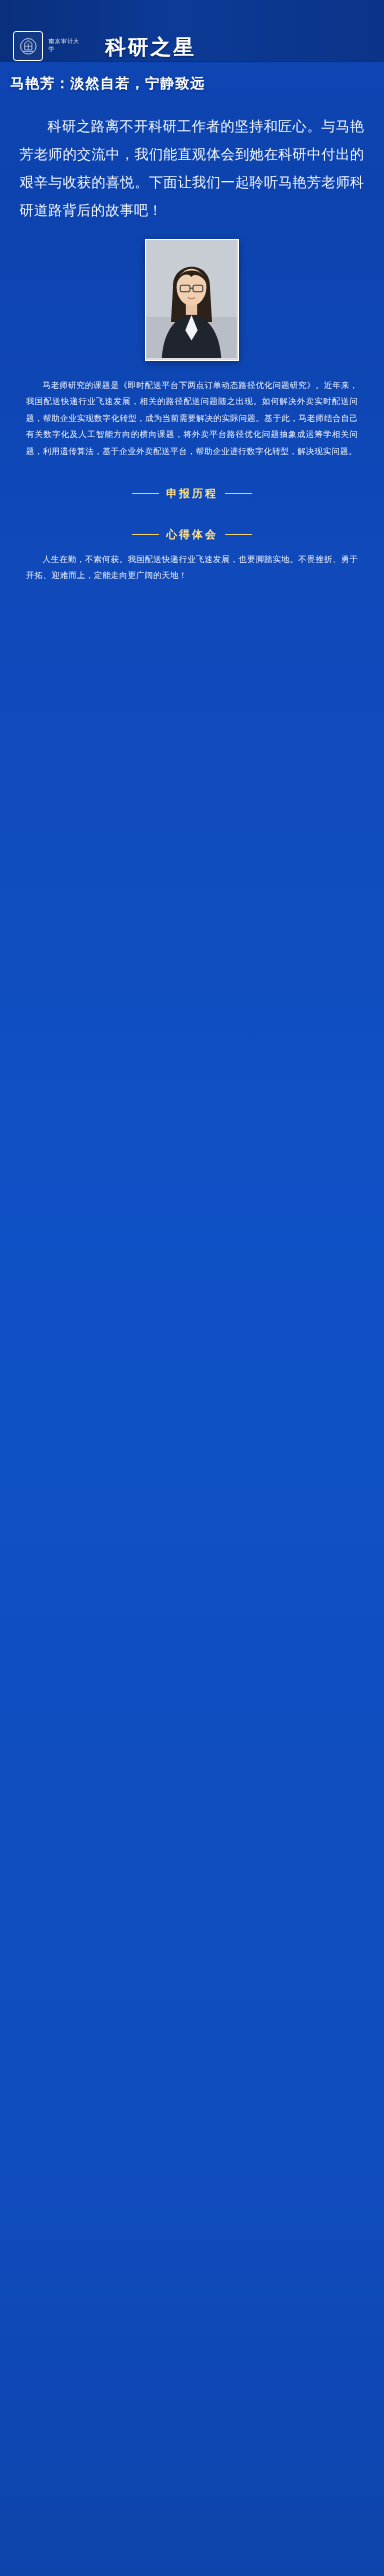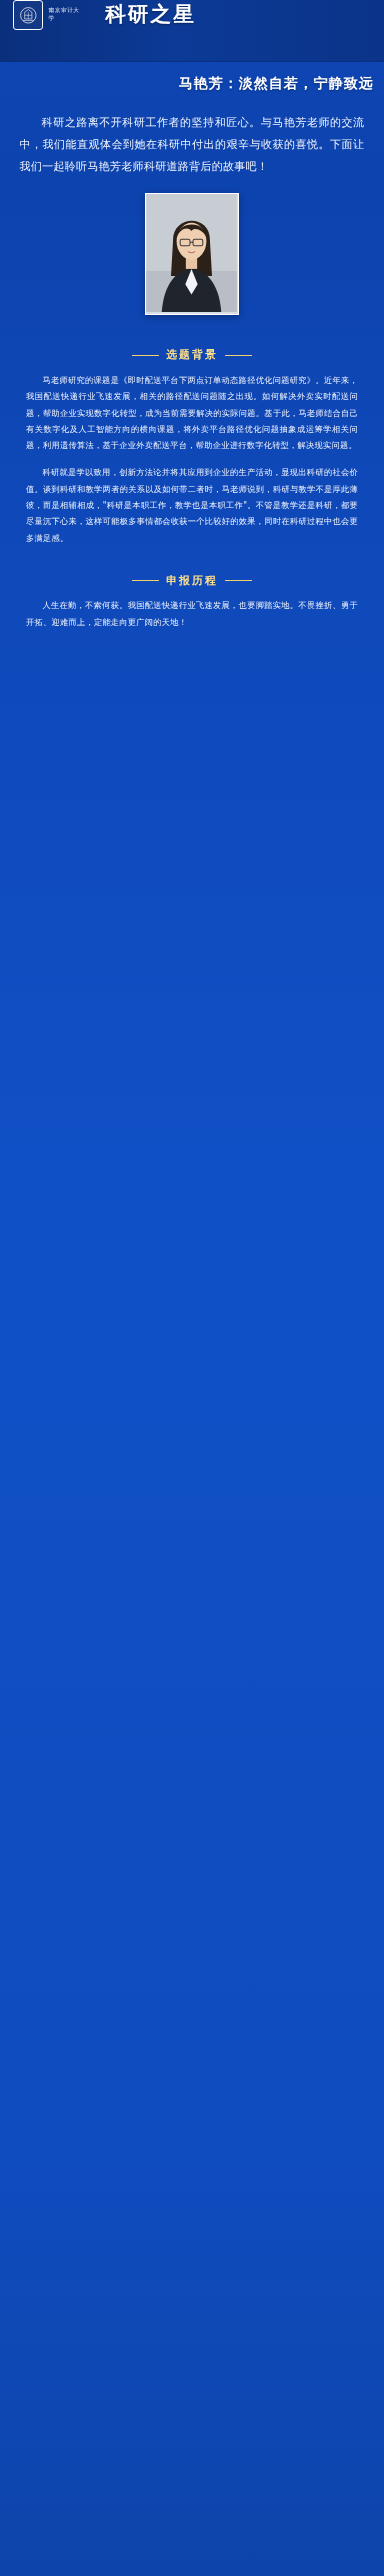--- a/index.html
+++ b/index.html
@@ -21,21 +21,21 @@
     overflow: hidden;
   }
 
   
   .header {
     position: relative;
     height: 62px;
     background: linear-gradient(90deg, #0a2f7c 0%, #0c3a96 45%, #0b3488 100%);
     border-bottom: 1px solid #0a2f80;
     display: flex;
-    align-items: flex-start;
+    align-items: flex-end;
     padding: 0 0 0 13.4px;
   }
   .logo-wrap {
     display: flex;
     align-items: center;
     gap: 5.2px;
   }
   .logo-badge {
     width: 30px;
     height: 30px;
@@ -62,35 +62,35 @@
     font-size: 20.6px;
     font-weight: bold;
     letter-spacing: 2.1px;
     color: #ffffff;
     text-shadow: 0 1px 2.1px rgba(0,0,0,.35);
   }
 
   
   .title-band {
     padding: 13.4px 10.3px 9.3px 10.3px;
-    text-align: right;
+    text-align: left;
   }
   .person-title {
     font-family: "DejaVu Serif", "Liberation Serif", serif;
     font-size: 14px;
     font-weight: bold;
     letter-spacing: 1px;
     color: #ffffff;
     text-shadow: 0 1px 2.6px rgba(0,0,0,.3);
   }
 
   
   .intro {
     padding: 9.3px 19.6px 13.4px 19.6px;
-    font-size: 11px;
+    font-size: 14px;
     line-height: 2.0;
     text-align: justify;
     letter-spacing: 0.3px;
     text-indent: 2em;
     color: #f2f6ff;
   }
 
   
   .portrait-wrap {
     display: flex;
@@ -197,33 +197,32 @@
         <path d="M85 94 L91 94" stroke="#3a3a3a" stroke-width="2"></path>
 
         <path d="M81 112 Q88 117 95 112" stroke="#b9745e" stroke-width="2" fill="none"></path>
 
         <path d="M30 230 C34 172 62 146 88 146 C114 146 142 172 146 230 Z" fill="#20242c"></path>
         <path d="M88 146 L76 176 L88 196 L100 176 Z" fill="#f2f4f7"></path>
       </svg>
     </div>
   </div>
 
+  <div class="body-para">马老师研究的课题是《即时配送平台下两点订单动态路径优化问题研究》。近年来，我国配送快递行业飞速发展，相关的路径配送问题随之出现。如何解决外卖实时配送问题，帮助企业实现数字化转型，成为当前需要解决的实际问题。基于此，马老师结合自己有关数字化及人工智能方向的横向课题，将外卖平台路径优化问题抽象成运筹学相关问题，利用遗传算法，基于企业外卖配送平台，帮助企业进行数字化转型，解决现实问题。</div>
+
   <div class="section-head">
     <span class="rule"></span>
-    <span class="label">选题背景</span>
-    <span class="rule"></span>
-  </div>
-  <div class="body-para">马老师研究的课题是《即时配送平台下两点订单动态路径优化问题研究》。近年来，我国配送快递行业飞速发展，相关的路径配送问题随之出现。如何解决外卖实时配送问题，帮助企业实现数字化转型，成为当前需要解决的实际问题。基于此，马老师结合自己有关数字化及人工智能方向的横向课题，将外卖平台路径优化问题抽象成运筹学相关问题，利用遗传算法，基于企业外卖配送平台，帮助企业进行数字化转型，解决现实问题。</div>
-  <div class="body-para">科研就是学以致用，创新方法论并将其应用到企业的生产活动，显现出科研的社会价值。谈到科研和教学两者的关系以及如何带二者时，马老师说到，科研与教学不是厚此薄彼，而是相辅相成，"科研是本职工作，教学也是本职工作"。不管是教学还是科研，都要尽量沉下心来，这样可能极多事情都会收获一个比较好的效果，同时在科研过程中也会更多满足感。</div>
+    <span class="label">申报历程</span>
+    <span class="rule"></span>
+  </div>
 
   <div class="section-head">
     <span class="rule"></span>
-    <span class="label">申报历程</span>
-    <span class="rule"></span>
-  </div>
-
+    <span class="label">心得体会</span>
+    <span class="rule"></span>
+  </div>
   <div class="body-para">人生在勤，不索何获。我国配送快递行业飞速发展，也要脚踏实地。不畏挫折、勇于开拓、迎难而上，定能走向更广阔的天地！</div>
 
 
   <div class="spacer"></div>
 
 </div>
 
 
 </body></html>

